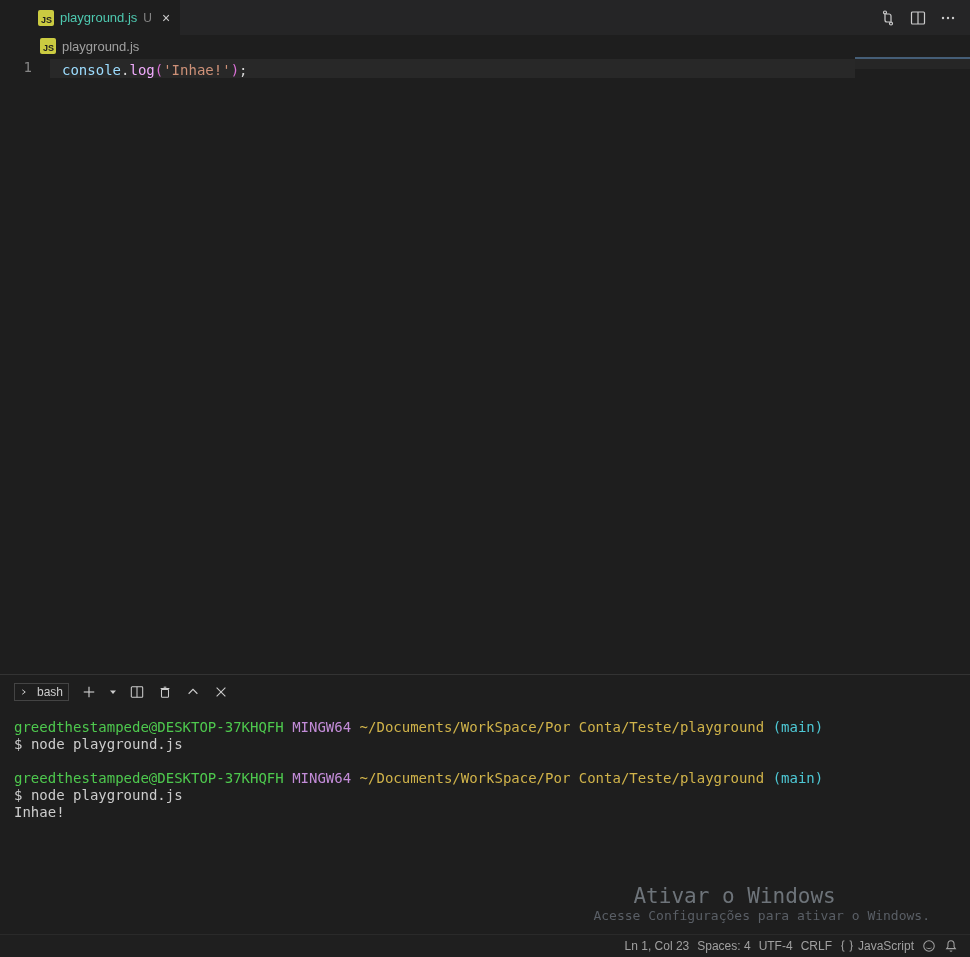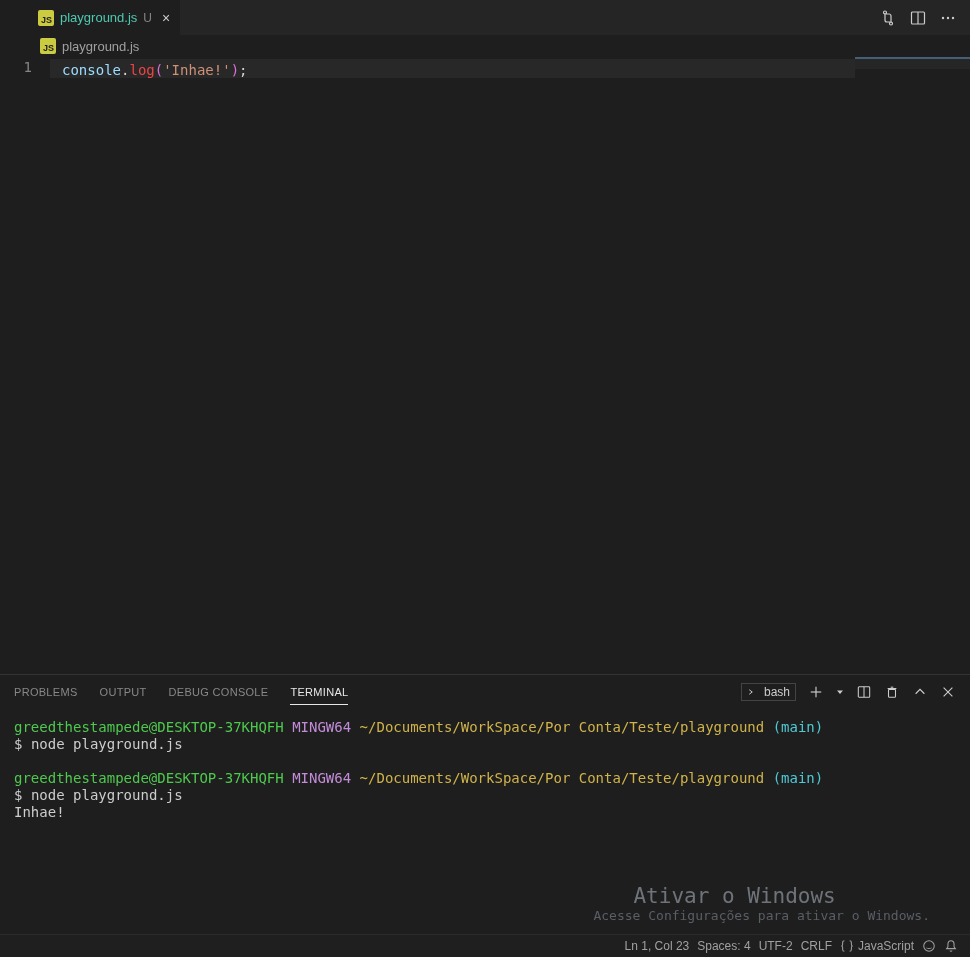--- a/index.html
+++ b/index.html
@@ -95,21 +95,21 @@
 .code-line {
   height: 19px;
   display: flex;
   align-items: flex-end;
   background: #282828;
   padding-left: 12px;
   white-space: pre;
 }
 .tok-obj { color: #9cdcfe; }
 .tok-punct { color: #d4d4d4; }
-.tok-func { color: #ef4444; }
+.tok-func { color: #f0abfc; }
 .tok-paren { color: #da70d6; }
 .tok-str { color: #ce9178; }
 .minimap {
   position: absolute;
   right: 0;
   top: 0;
   width: 115px;
   height: 100%;
   background: #1e1e1e;
 }
@@ -244,26 +244,20 @@
   <div class="code-area">
     <div class="code-line"><span class="tok-obj">console</span><span class="tok-punct">.</span><span class="tok-func">log</span><span class="tok-paren">(</span><span class="tok-str">'Inhae!'</span><span class="tok-paren">)</span><span class="tok-punct">;</span></div>
   </div>
   <div class="minimap">
     <div class="minimap-highlight"></div>
   </div>
 </div>
 
 <div class="panel">
   <div class="panel-tabs">
-    <div class="panel-tab-group">
-      <div class="panel-tab">PROBLEMS</div>
-      <div class="panel-tab">OUTPUT</div>
-      <div class="panel-tab">DEBUG CONSOLE</div>
-      <div class="panel-tab active">TERMINAL</div>
-    </div>
     <div class="panel-actions">
       <div class="term-select">
         <svg width="12" height="12" viewBox="0 0 16 16" fill="none" stroke="#ccc" stroke-width="1.3">
             <polyline points="3,5 7,8 3,11"></polyline>
           </svg>
         <span>bash</span>
       </div>
       <span class="icon-btn">
         <svg width="14" height="14" viewBox="0 0 16 16" stroke="#ccc" stroke-width="1.3">
             <line x1="8" y1="2" x2="8" y2="14"></line>
@@ -312,21 +306,21 @@
     <div class="watermark">
       <div class="wm-title">Ativar o Windows</div>
       <div class="wm-sub">Acesse Configurações para ativar o Windows.</div>
     </div>
   </div>
 </div>
 
 <div class="status-bar">
   <div class="status-item">Ln 1, Col 23</div>
   <div class="status-item">Spaces: 4</div>
-  <div class="status-item">UTF-2</div>
+  <div class="status-item">UTF-4</div>
   <div class="status-item">CRLF</div>
   <div class="status-item">
     <svg width="14" height="14" viewBox="0 0 16 16" fill="none" stroke="#a0a0a0" stroke-width="1.2">
         <path d="M5 2c-1 0-2 .5-2 2v2c0 1-.5 2-1.5 2 1 0 1.5 1 1.5 2v2c0 1.5 1 2 2 2M11 2c1 0 2 .5 2 2v2c0 1 .5 2 1.5 2-1 0-1.5 1-1.5 2v2c0 1.5-1 2-2 2"></path>
       </svg>
     <span>JavaScript</span>
   </div>
   <div class="status-item">
     <svg width="14" height="14" viewBox="0 0 16 16" fill="none" stroke="#a0a0a0" stroke-width="1.2">
         <circle cx="8" cy="8" r="6"></circle>

